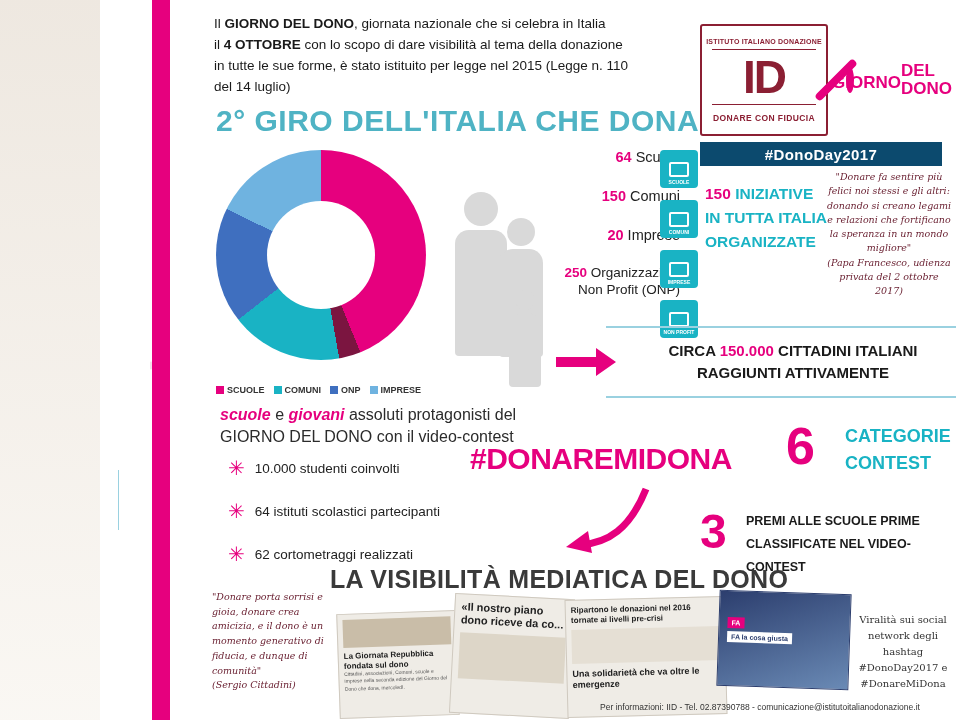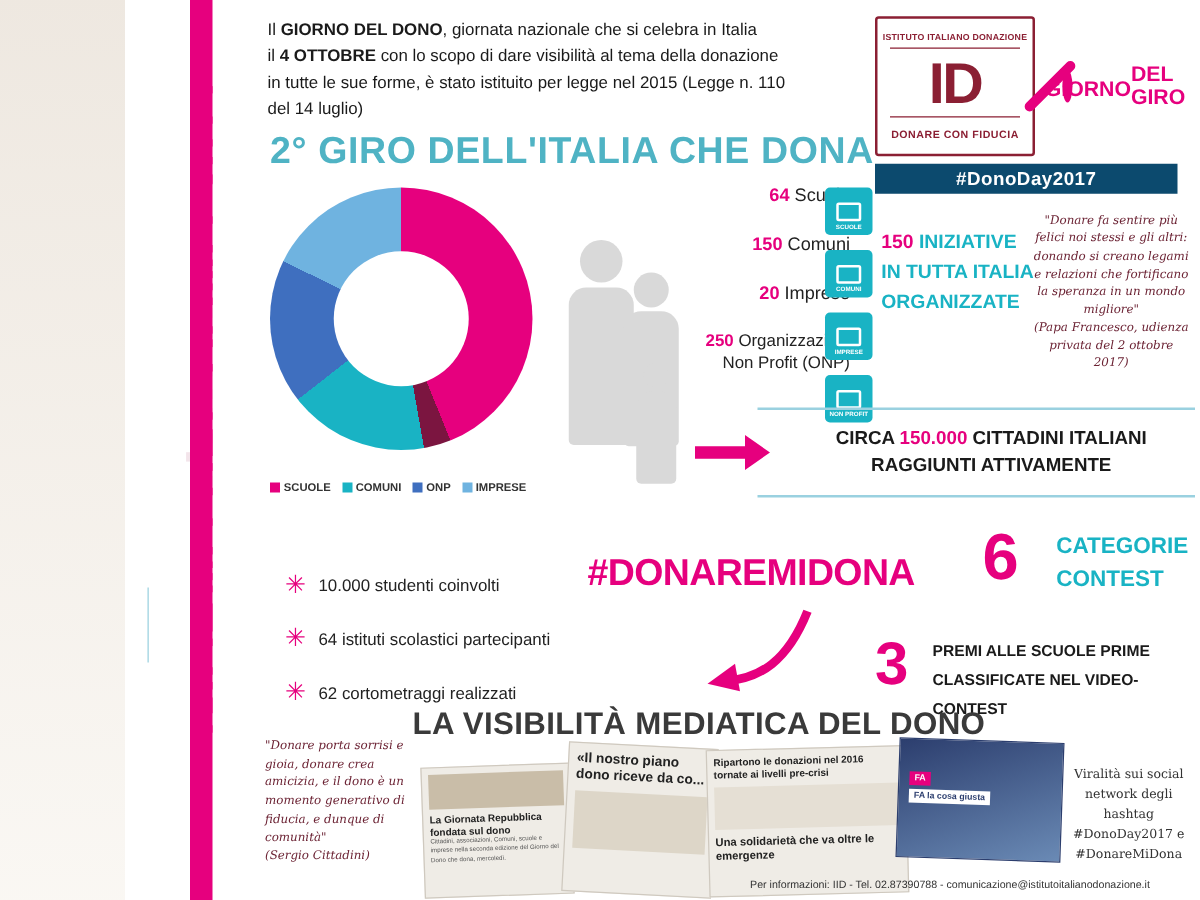--- a/index.html
+++ b/index.html
@@ -52,21 +52,21 @@
   }
 
   
   .intro {
     position:absolute; left:214px; top:14px; width:480px;
     font-size:13.5px; line-height:1.55; color:#1a1a1a;
   }
   .intro b { font-weight:bold; }
 
   
-  .logo-area { position:absolute; left:700px; top:13px; width:250px; }
+  .logo-area { position:absolute; left:700px; top:24px; width:250px; }
   .logo-row { display:flex; gap:8px; align-items:stretch; }
   .iid-logo {
     width:128px; height:112px; border:2px solid #8b1f33; border-radius:3px;
     background:#fff; display:flex; flex-direction:column; align-items:center;
     justify-content:center; padding:4px 2px;
   }
   .iid-logo .arc-top { font-size:7px; color:#8b1f33; letter-spacing:.2px; font-weight:bold; }
   .iid-logo .id-big { font-size:46px; font-weight:bold; color:#8b1f33; line-height:1; letter-spacing:-2px; }
   .iid-logo .sub { font-size:8.5px; color:#8b1f33; font-weight:bold; letter-spacing:.4px; margin-top:4px; }
   .iid-logo .rule { width:86%; height:1px; background:#8b1f33; margin:4px 0; }
@@ -247,21 +247,21 @@
         <div class="id-big">ID</div>
         <div class="rule"></div>
         <div class="sub">DONARE CON FIDUCIA</div>
       </div>
       <div class="gdd-logo">
         <div class="gdd-mark">
           <div class="d1"></div>
             <div class="d2"></div>
         </div>
         <div class="gl1">GIORNO</div>
-        <div class="gl2">DEL GIRO</div>
+        <div class="gl2">DEL DONO</div>
       </div>
     </div>
     <div class="hashtag-bar">#DonoDay2017</div>
   </div>
 
   <div class="giro-title">2° GIRO DELL'ITALIA CHE DONA</div>
 
   <div class="donut-wrap">
     <div class="donut"></div>
   </div>
@@ -352,20 +352,24 @@
   <svg class="arrow-1" viewBox="0 0 62 34">
     <path d="M0 12 H40 V3 L60 17 L40 31 V22 H0 Z" fill="#e6007e"></path>
   </svg>
   <div class="rule-cy"></div>
   <div class="citizens">
     <span>CIRCA </span><span class="num">150.000</span><span> CITTADINI ITALIANI</span><br>
     <span>RAGGIUNTI ATTIVAMENTE</span>
   </div>
   <div class="rule-cy2"></div>
 
+  <div class="schools-head">
+    <span class="pink-it">scuole</span><span> e </span><span class="pink-it">giovani</span><span> assoluti protagonisti del</span><br>
+    <span>GIORNO DEL DONO con il video-contest</span>
+  </div>
 
   <div class="bullets">
     <div class="bullet">
         <span class="star">✳</span>
         <span>10.000 studenti coinvolti</span>
       </div>
     <div class="bullet">
         <span class="star">✳</span>
         <span>64 istituti scolastici partecipanti</span>
       </div>

